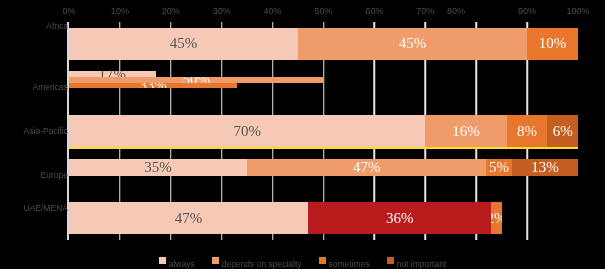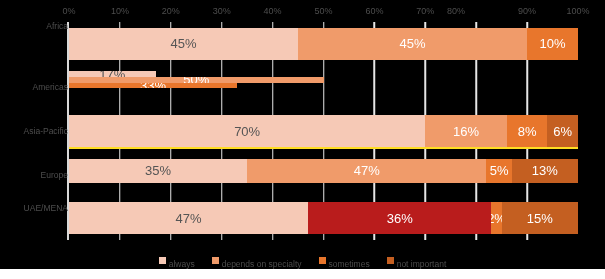--- a/index.html
+++ b/index.html
@@ -75,23 +75,24 @@
   }
   .seg {
     height: 100%;
     display: flex;
     align-items: center;
     justify-content: center;
     box-sizing: border-box;
     overflow: hidden;
   }
   .seg-label {
-    font-size: 13px;
+    font-size: 15px;
     white-space: nowrap;
     line-height: 1;
+    font-family: Liberation Serif, serif;
   }
   .seg.s0 .seg-label { color: #555555; }
   .seg.s1 .seg-label,
   .seg.s2 .seg-label,
   .seg.s3 .seg-label { color: #ffffff; }
   
   .gridticks {
     position: absolute;
     left: 69px;
     width: 509px;
@@ -215,21 +216,21 @@
           <span class="seg-label">16%</span>
         </div>
         <div class="seg s2" style="width: 8%; background: rgb(232, 118, 44);">
           <span class="seg-label">8%</span>
         </div>
         <div class="seg s3" style="width: 6%; background: rgb(196, 95, 33);">
           <span class="seg-label">6%</span>
         </div>
       </div>
       <div class="hl-line" style="background: rgb(255, 221, 34); top: 125px;"></div>
-      <div class="row" style="top: 136.6px; height: 24px;">
+      <div class="row" style="top: 136.6px; height: 17px;">
         <div class="seg s0" style="width: 35%; background: rgb(246, 201, 182);">
           <span class="seg-label">35%</span>
         </div>
         <div class="seg s1" style="width: 47%; background: rgb(240, 155, 106);">
           <span class="seg-label">47%</span>
         </div>
         <div class="seg s2" style="width: 5%; background: rgb(232, 118, 44);">
           <span class="seg-label">5%</span>
         </div>
         <div class="seg s3" style="width: 13%; background: rgb(196, 95, 33);">
@@ -239,23 +240,20 @@
       <div class="row" style="top: 180.2px; height: 32px;">
         <div class="seg s0" style="width: 47%; background: rgb(246, 201, 182);">
           <span class="seg-label">47%</span>
         </div>
         <div class="seg s1" style="width: 36%; background: #b91c1c;">
           <span class="seg-label">36%</span>
         </div>
         <div class="seg s2" style="width: 2%; background: rgb(232, 118, 44);">
           <span class="seg-label">2%</span>
         </div>
-        <div class="seg s3" style="width: 15%; background: rgb(196, 95, 33);">
-          <span class="seg-label">15%</span>
-        </div>
       </div>
     </div>
 
   <div class="legend" id="legend">
       <div class="legend-item">
         <span class="legend-swatch" style="background: rgb(246, 201, 182);"></span>
         <span class="legend-text">always</span>
       </div>
       <div class="legend-item">
         <span class="legend-swatch" style="background: rgb(240, 155, 106);"></span>

